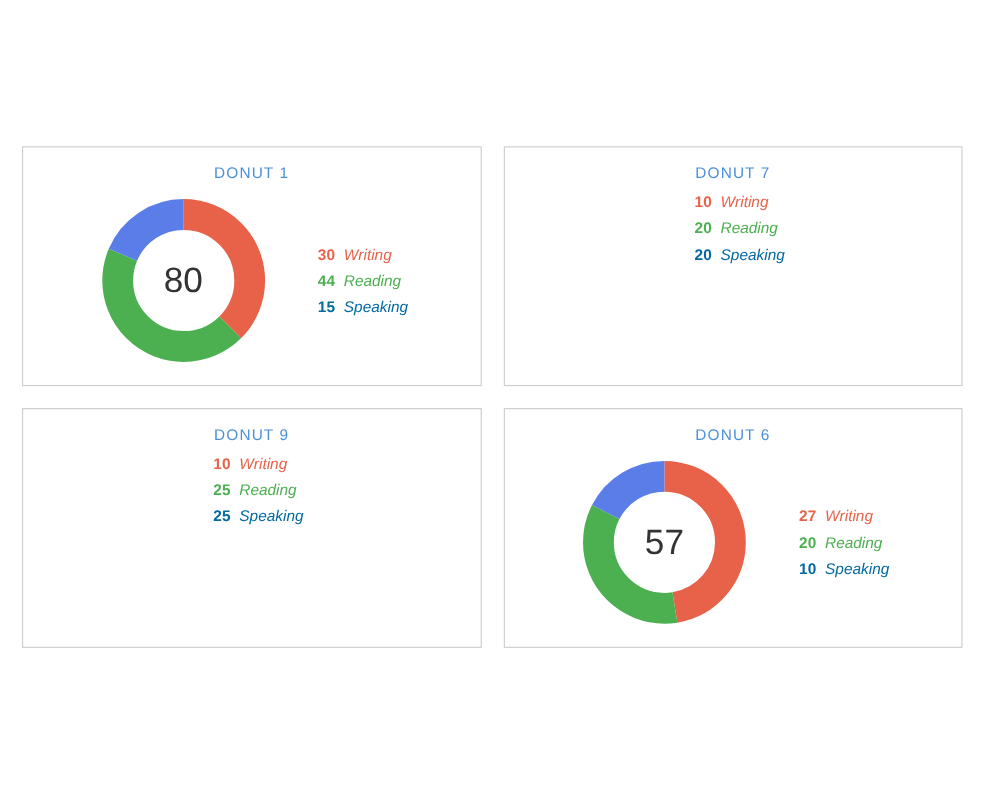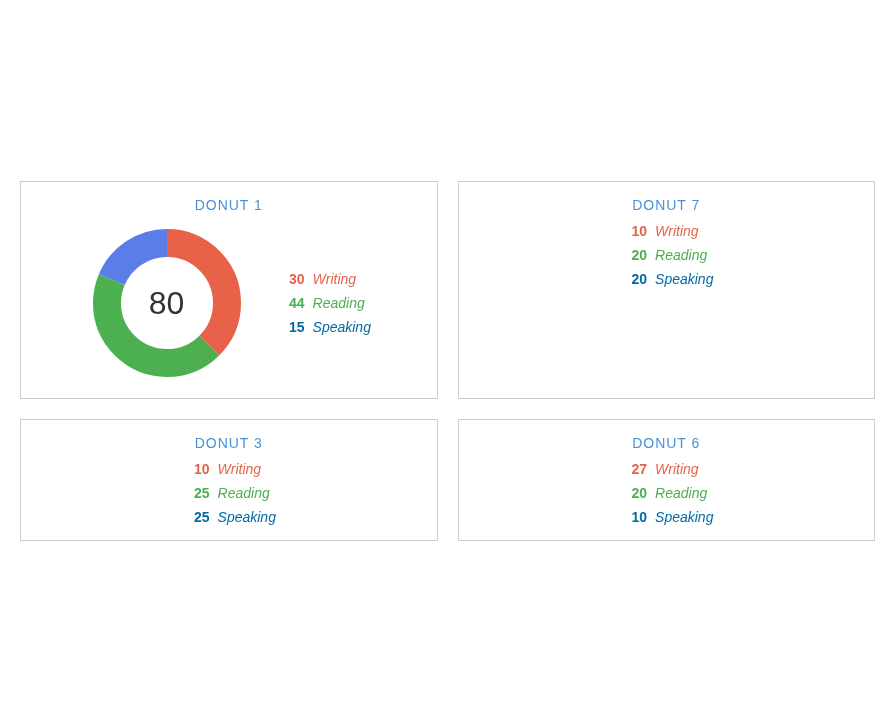--- a/index.html
+++ b/index.html
@@ -122,41 +122,46 @@
             <span class="legend-label color-reading">Reading</span>
           </div>
           <div class="legend-item">
             <span class="legend-value color-speaking">20</span>
             <span class="legend-label color-speaking">Speaking</span>
           </div>
         </div>
       </div>
     </div>
     <div class="donut-card">
-      <div class="card-title">DONUT 3</div>
+      <div class="card-title">DONUT 9</div>
       <div class="card-body">
         <div class="legend">
           <div class="legend-item">
             <span class="legend-value color-writing">10</span>
             <span class="legend-label color-writing">Writing</span>
           </div>
           <div class="legend-item">
             <span class="legend-value color-reading">25</span>
             <span class="legend-label color-reading">Reading</span>
           </div>
           <div class="legend-item">
             <span class="legend-value color-speaking">25</span>
             <span class="legend-label color-speaking">Speaking</span>
           </div>
         </div>
       </div>
     </div>
     <div class="donut-card">
       <div class="card-title">DONUT 6</div>
       <div class="card-body">
+        <div class="donut-wrapper"><svg viewBox="0 0 160 160" xmlns="http://www.w3.org/2000/svg">
+            <circle cx="80" cy="80" r="60" fill="none" stroke="#e8624a" stroke-width="28" stroke-dasharray="178.57474030931454 198.4163781214606" stroke-dashoffset="0"></circle>
+            <circle cx="80" cy="80" r="60" fill="none" stroke="#4caf50" stroke-width="28" stroke-dasharray="132.27758541430705 244.7135330164681" stroke-dashoffset="-178.57474030931454"></circle>
+            <circle cx="80" cy="80" r="60" fill="none" stroke="#5b7de8" stroke-width="28" stroke-dasharray="66.13879270715353 310.8523257236216" stroke-dashoffset="-310.85232572362156"></circle>
+          </svg><div class="donut-center">57</div></div>
         <div class="legend">
           <div class="legend-item">
             <span class="legend-value color-writing">27</span>
             <span class="legend-label color-writing">Writing</span>
           </div>
           <div class="legend-item">
             <span class="legend-value color-reading">20</span>
             <span class="legend-label color-reading">Reading</span>
           </div>
           <div class="legend-item">

